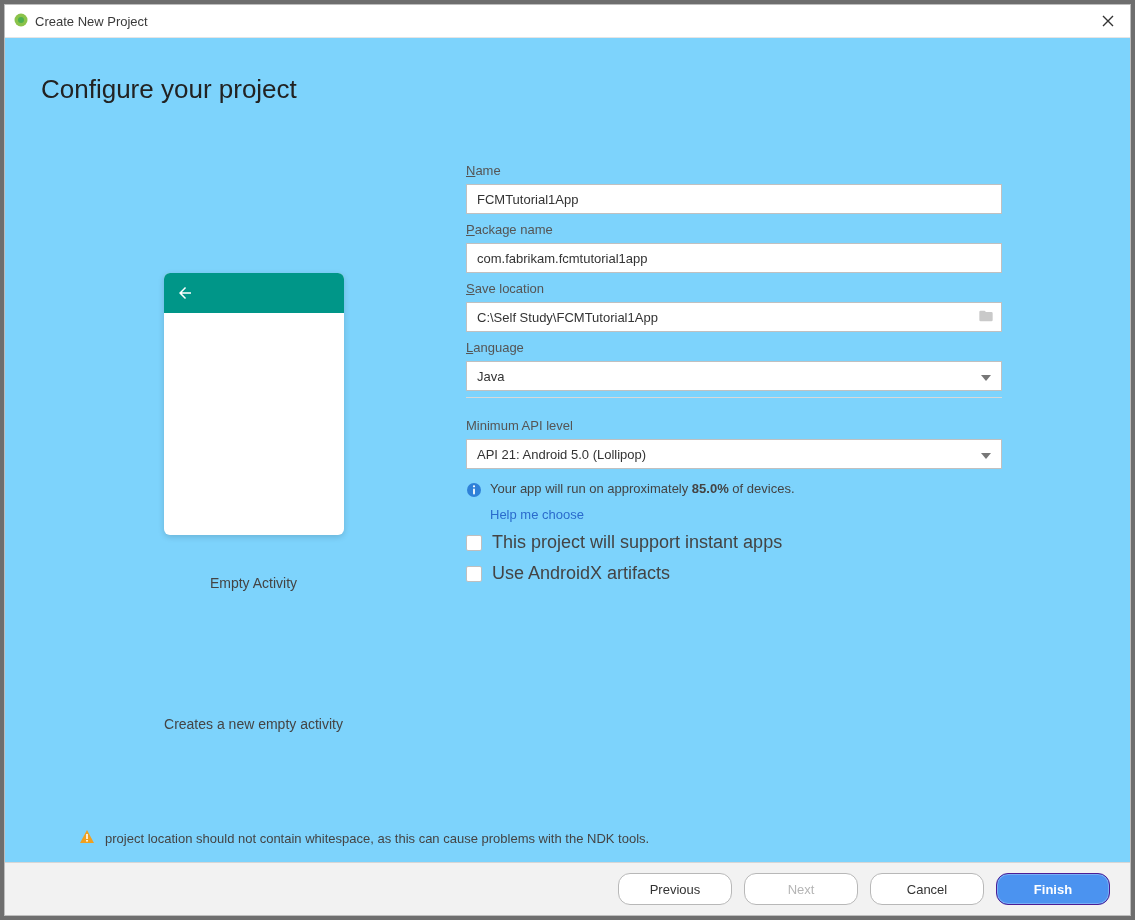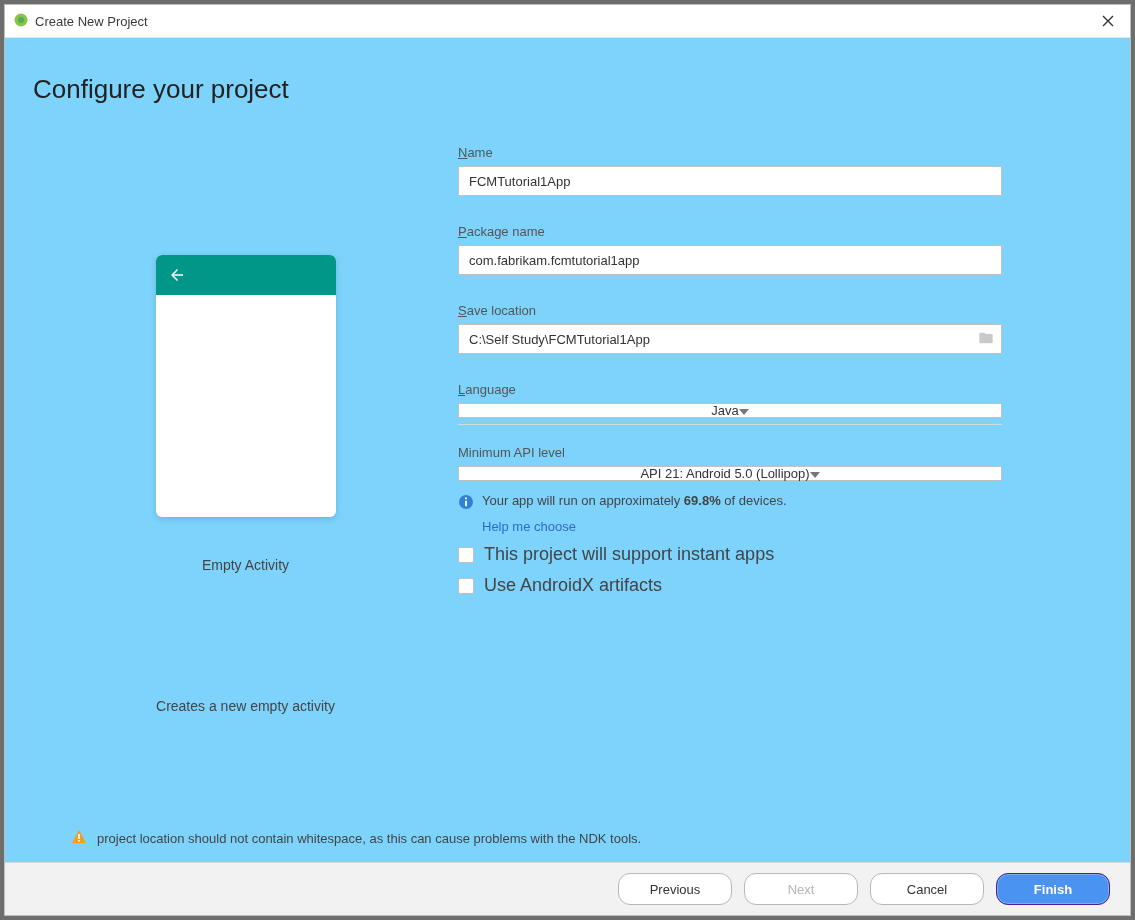--- a/index.html
+++ b/index.html
@@ -31,22 +31,23 @@
     color:#3a3a3a;
     border-bottom:1px solid #e5e5e5;
   }
   .titlebar .appicon{margin-right:6px;}
   .titlebar .spacer{flex:1;}
   .closex{font-size:15px;color:#333;padding:4px 8px;cursor:pointer;}
   .content{
     flex:1;
     display:flex;
     flex-direction:column;
-    padding:36px 28px 0 28px;
+    padding:36px 28px 0 36px;
     overflow:hidden;
+    gap:18px;
   }
   h1{font-size:26px;font-weight:400;margin:0 0 40px 0;color:#222;}
   .body{
     flex:1;
     display:flex;
   }
   .preview-pane{
     width:425px;
     display:flex;
     flex-direction:column;
@@ -63,48 +64,48 @@
   .phone-actionbar{
     height:40px;background:#009688;display:flex;align-items:center;padding-left:12px;
   }
   .phone-actionbar svg{display:block;}
   .preview-caption{margin-top:40px;font-size:14px;color:#444;}
   .preview-desc{margin-top:125px;font-size:14px;color:#444;text-align:center;}
   .form-pane{
     flex:1;
     padding-right:100px;
   }
-  .form-group{margin-bottom:28px;}
+  .form-group{margin-bottom:8px;}
   .form-label{font-size:13px;color:#555;margin-bottom:6px;display:block;}
   .form-label .u{text-decoration:underline;}
   .text-input{
     width:100%;height:30px;
     box-sizing:border-box;
     border:1px solid #c0c0c0;
     background:#fff;
     padding:0 10px;
     font-size:13px;
     color:#333;
   }
   .input-row{display:flex;align-items:center;gap:0;}
   .browse-btn{
     width:32px;height:30px;
     border:1px solid #c0c0c0;border-left:none;
     display:flex;align-items:center;justify-content:center;
     background:#fff;cursor:pointer;color:#bbb;box-sizing:border-box;
   }
   .select{
-    width:100%;height:15px;
+    width:100%;height:30px;
     box-sizing:border-box;
     border:1px solid #c0c0c0;
     background:#fff;
     padding:0 10px;
     font-size:13px;
     color:#333;
-    display:flex;align-items:center;justify-content:center;
+    display:flex;align-items:center;justify-content:space-between;
     cursor:pointer;
   }
   .sep{border:none;border-top:1px solid #d8d8d8;margin:6px 0 20px 0;}
   .info-row{display:flex;align-items:flex-start;gap:8px;margin-top:12px;font-size:13px;color:#444;}
   .info-row .icon{flex-shrink:0;margin-top:1px;}
   .link{color:#2a6bcc;cursor:pointer;margin-left:24px;display:inline-block;margin-top:6px;font-size:13px;}
   .checkbox-row{display:flex;align-items:center;gap:10px;font-size:18px;color:#444;margin-top:10px;}
   .checkbox{
     width:16px;height:16px;border:1px solid #bfbfbf;background:#fff;border-radius:2px;box-sizing:border-box;cursor:pointer;
   }
@@ -223,21 +224,21 @@
           </div>
           <div class="info-row">
             <span class="icon">
               <svg width="16" height="16" viewBox="0 0 16 16">
                   <circle cx="8" cy="8" r="7" fill="#2f81d8"></circle>
                   <rect x="7.1" y="6.5" width="1.8" height="6" rx="0.9" fill="#fff"></rect>
                   <circle cx="8" cy="4.3" r="1.1" fill="#fff"></circle>
                 </svg>
             </span>
             <span>
-              <span>Your app will run on approximately </span><b>69.8%</b><span> of devices.</span>
+              <span>Your app will run on approximately </span><b>85.0%</b><span> of devices.</span>
             </span>
           </div>
           <span class="link">Help me choose</span>
         </div>
 
         <div class="checkbox-row">
           <span class="checkbox"></span>
           <span>This project will support instant apps</span>
         </div>
         <div class="checkbox-row">

